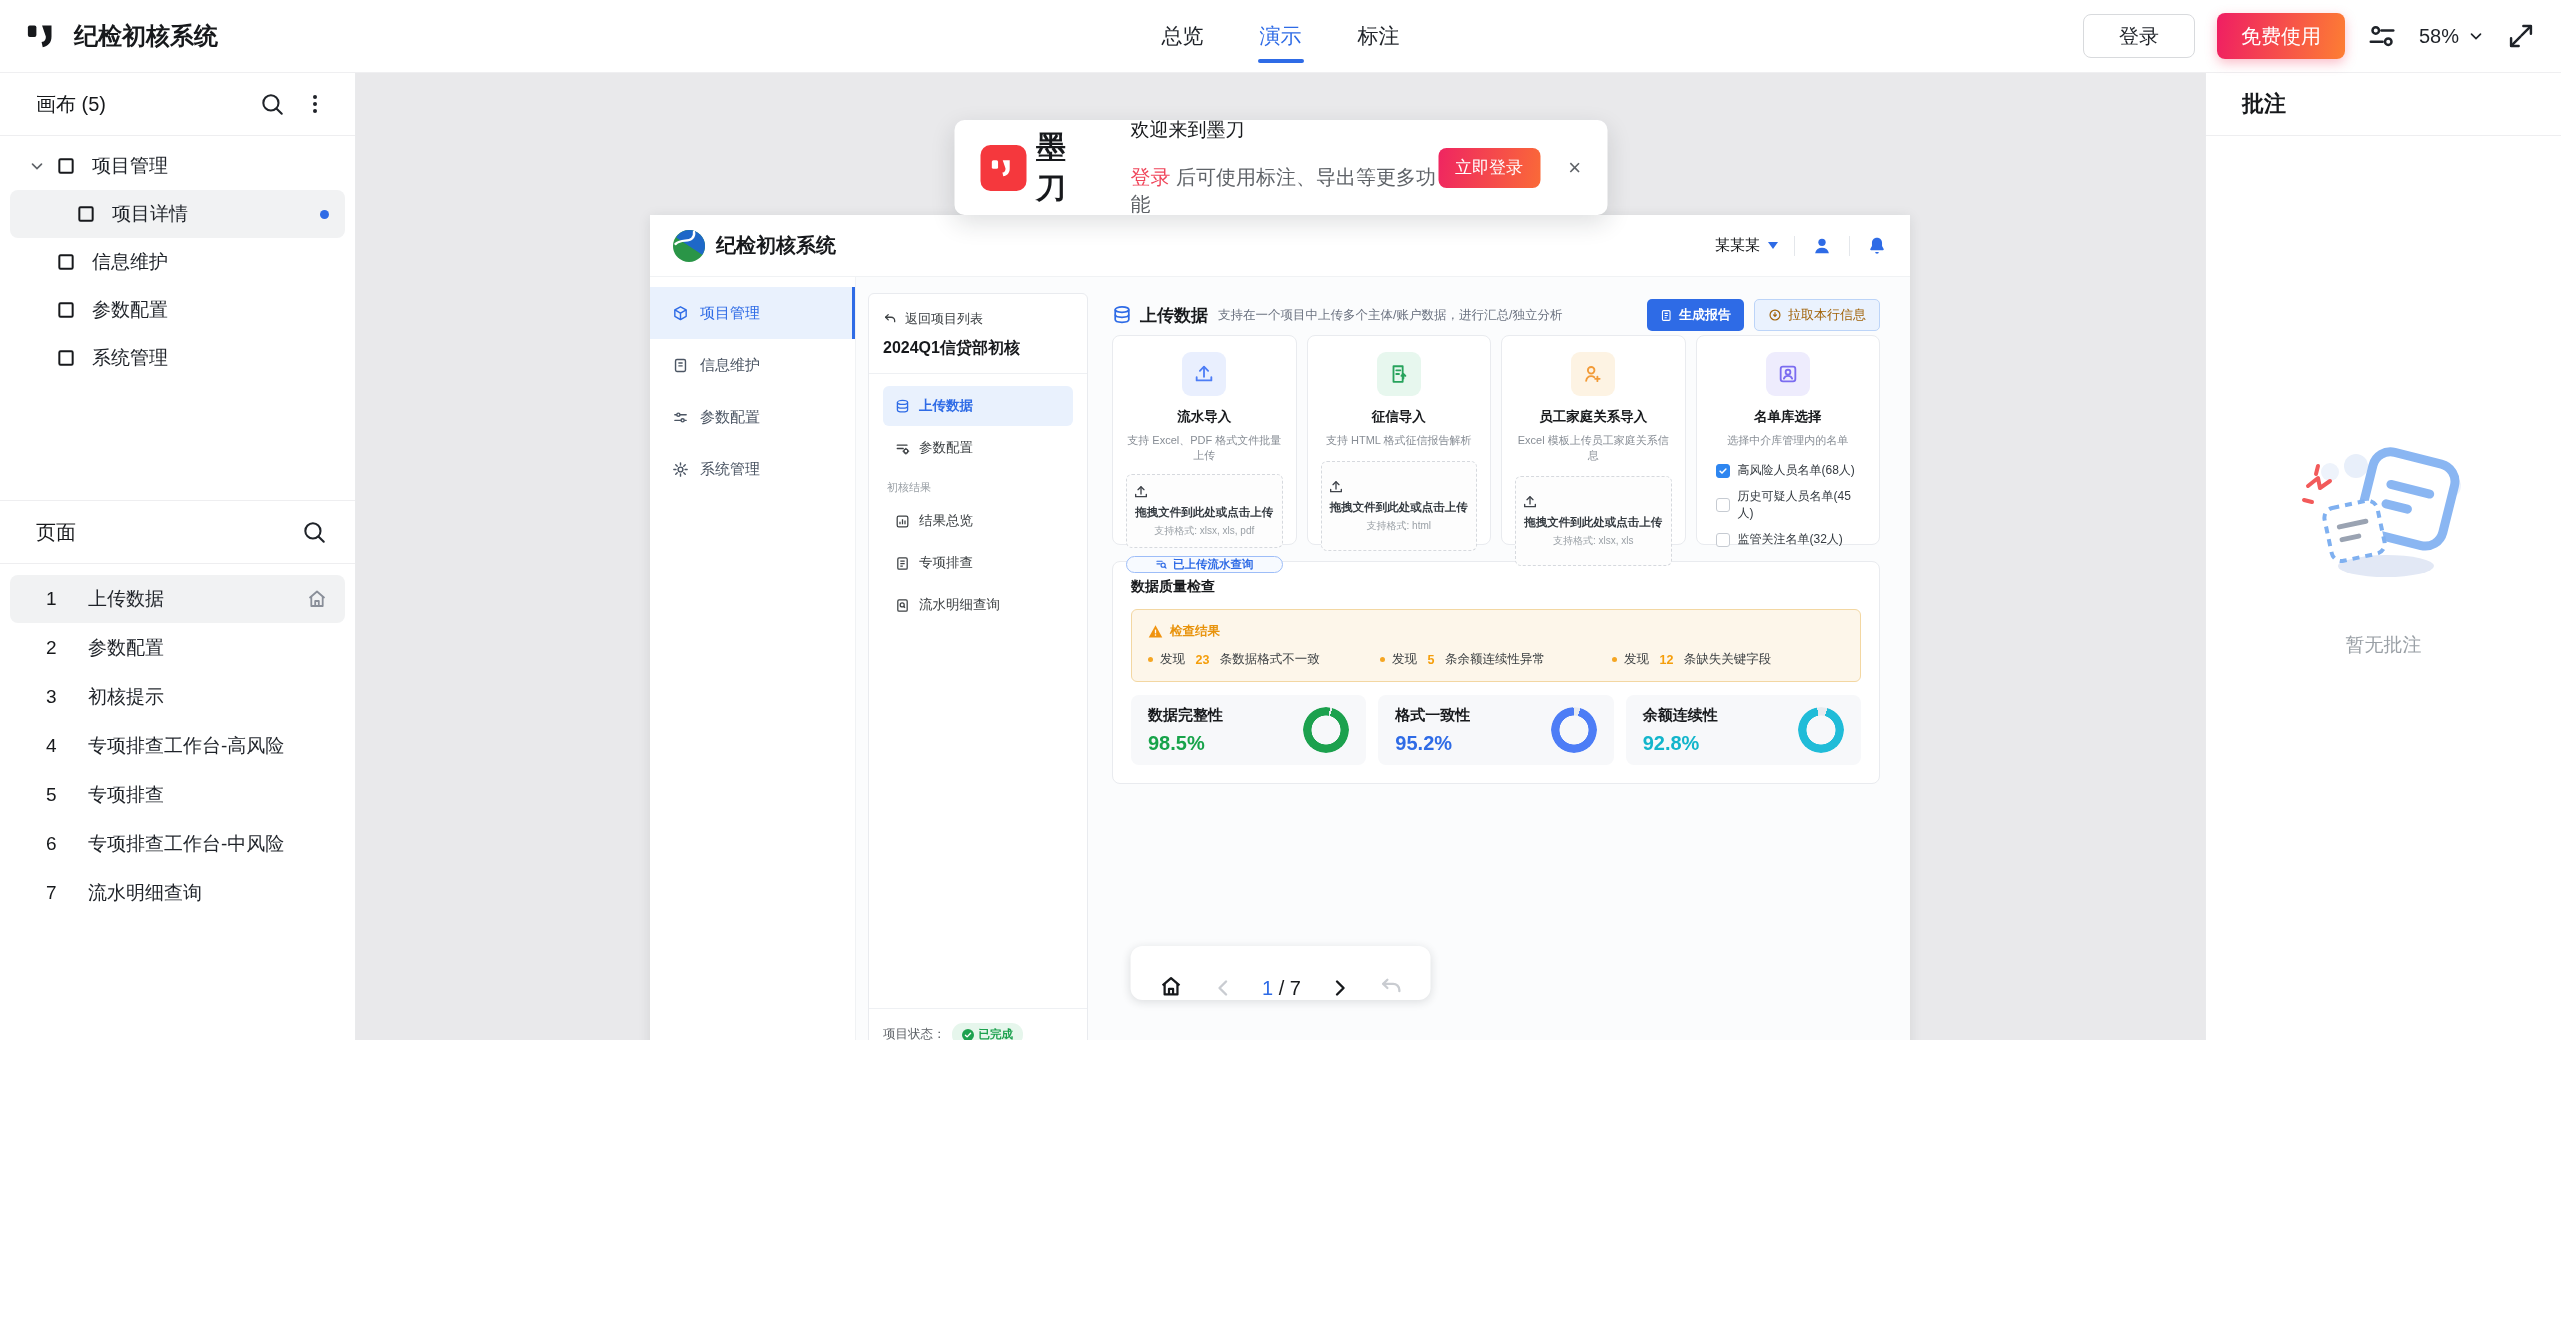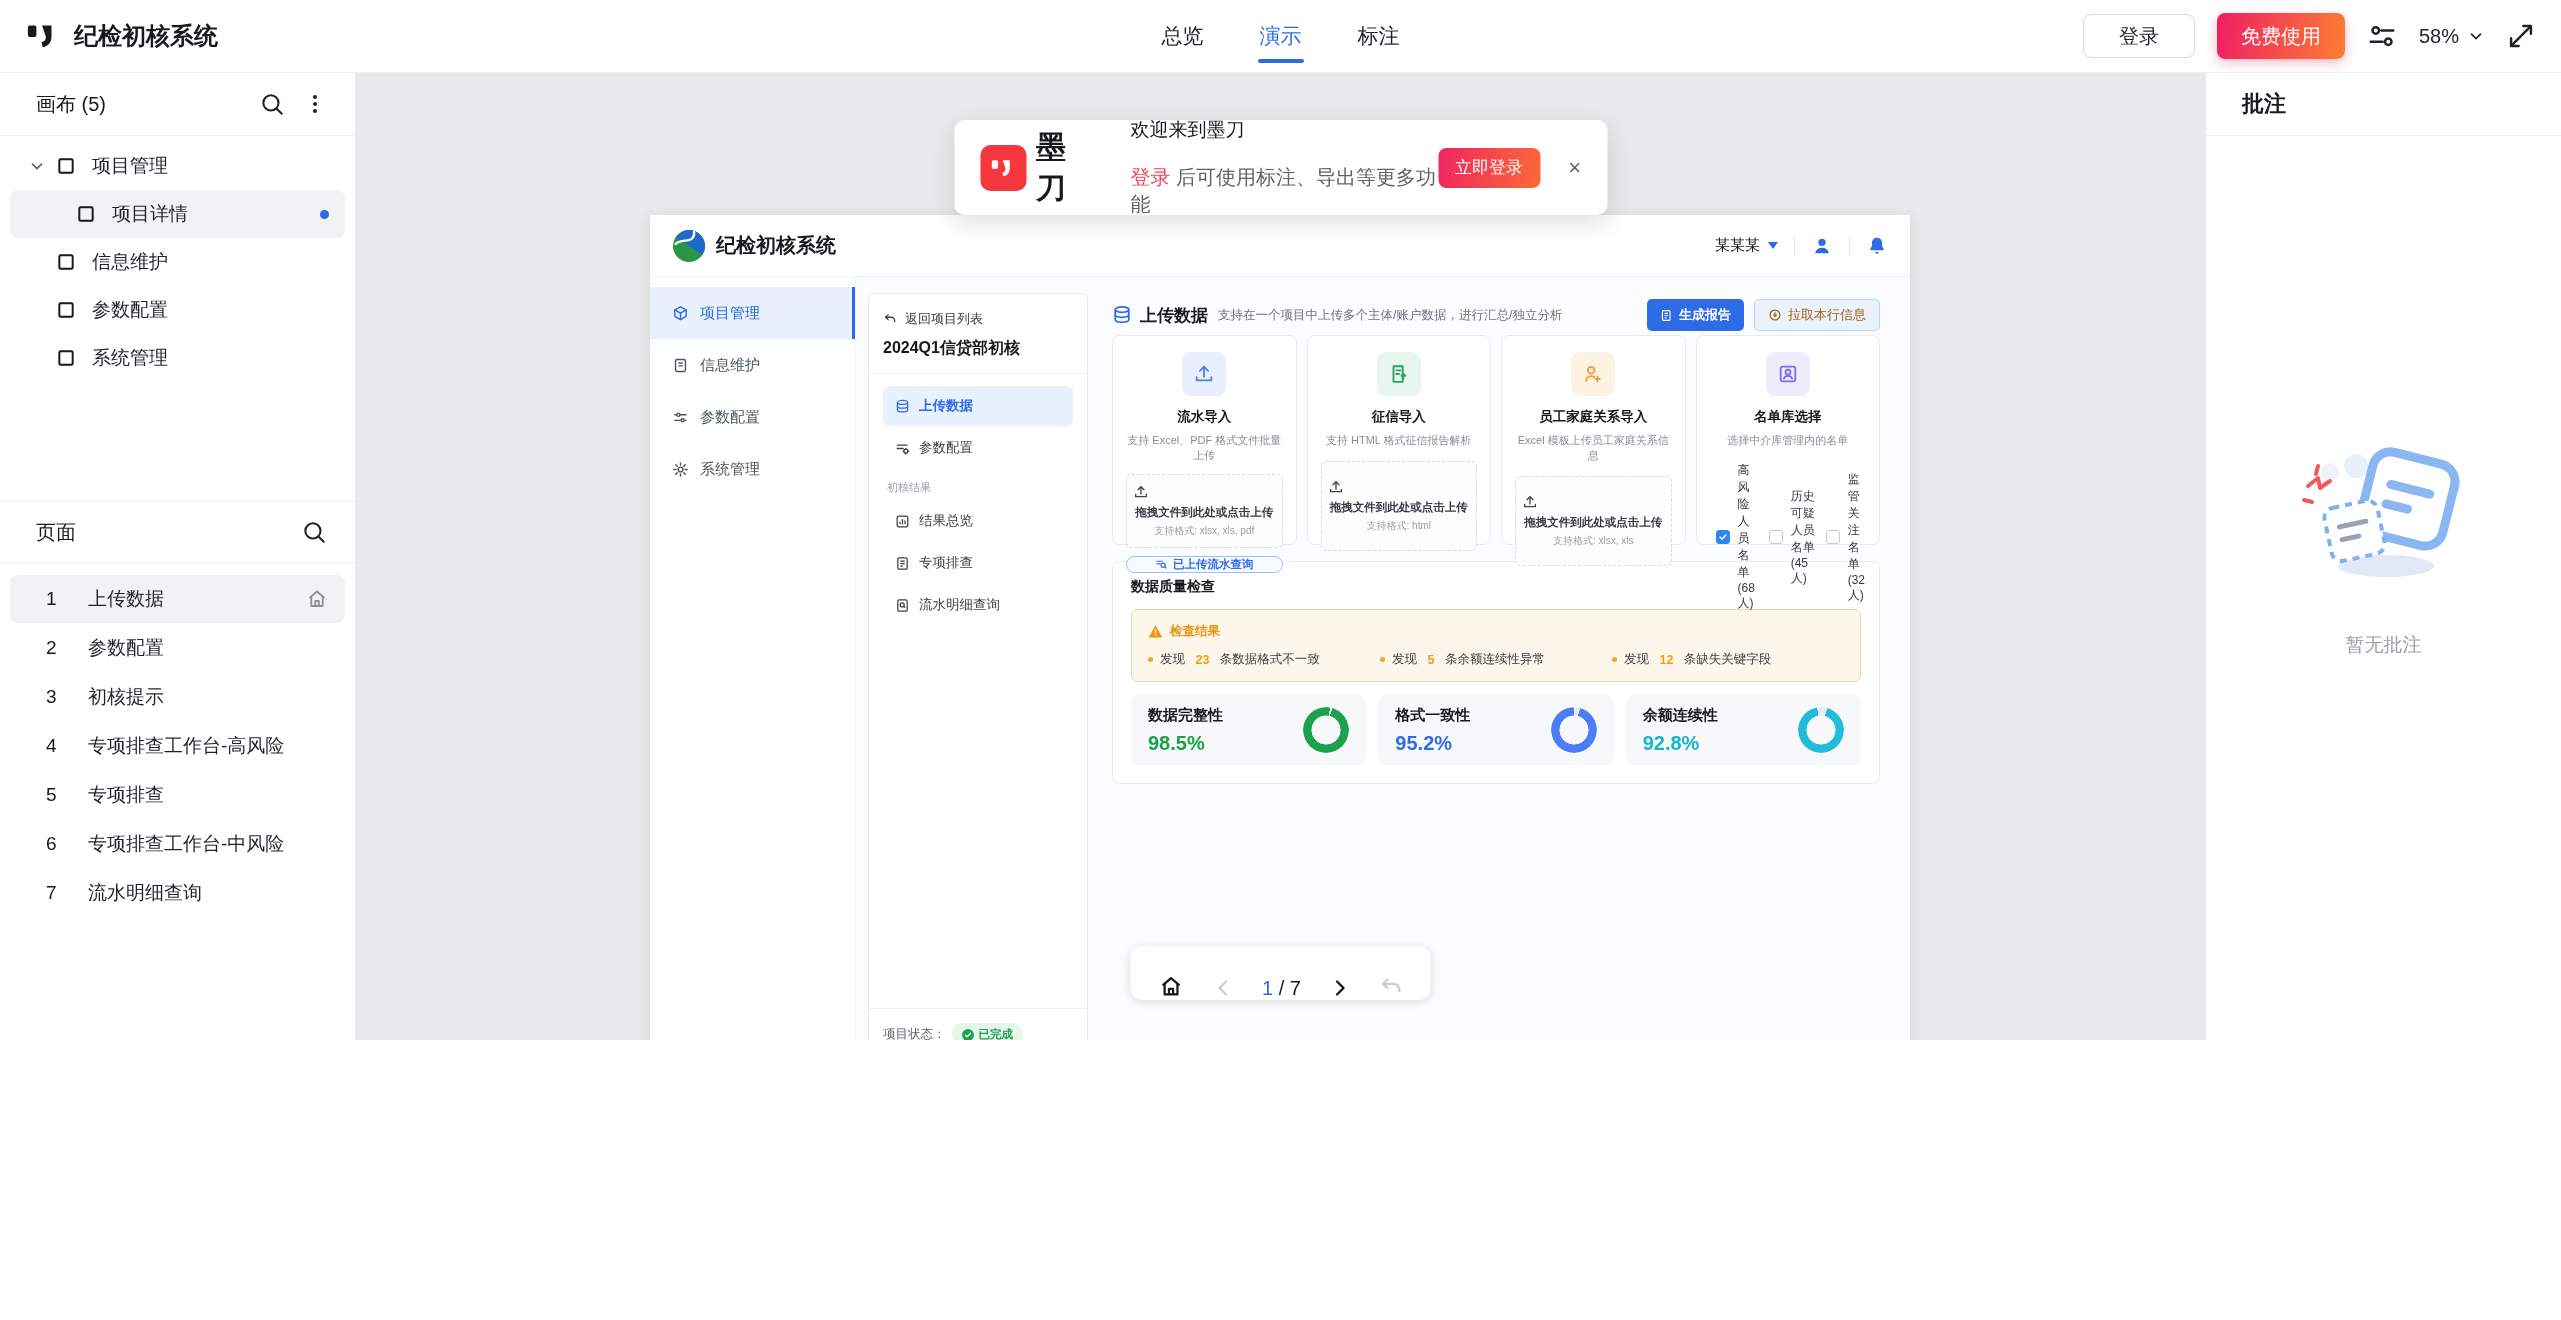--- a/index.html
+++ b/index.html
@@ -107,21 +107,21 @@
 .ic-orange{background:#fdf3e3;color:#f29b38}
 .ic-purple{background:#eeecfd;color:#7b6cf0}
 .m-card-title{font-size:13.5px;font-weight:700;margin-top:12px;color:#17191c}
 .m-card-desc{font-size:11px;color:#878d95;margin-top:7px}
 .m-drop{border:1px dashed #d6d9de;border-radius:6px;margin-top:11px;padding:9px 6px;background:#fdfdfd;color:#3f434a;cursor:pointer}
 .m-drop.tall{padding:17px 6px;margin-top:13px}
 .m-drop-glyph{margin:0 auto;width:16px}
 .m-drop-text{font-size:11.5px;font-weight:700;color:#343a40;margin-top:5px}
 .m-drop-fmt{font-size:10px;color:#9aa0a6;margin-top:4px}
 .m-query-btn{margin-top:8px;height:26px;border:1px solid #9dbdf8;border-radius:13px;background:#f7faff;color:#2e6be6;font-size:11.5px;font-weight:700;display:flex;align-items:center;justify-content:center;gap:5px;cursor:pointer}
-.m-opts{margin-top:14px;text-align:left;display:flex;flex-direction:row;gap:9px;padding-left:6px}
+.m-opts{margin-top:14px;text-align:left;display:flex;flex-direction:column;gap:9px;padding-left:6px}
 .m-opt{display:flex;align-items:center;gap:8px;font-size:12px;color:#343a40;cursor:pointer}
 .cb{width:14px;height:14px;border-radius:3px;border:1px solid #c6cbd2;background:#fff;flex:none;display:flex;align-items:center;justify-content:center;color:#fff}
 .cb.checked{background:#2e86f0;border-color:#2e86f0}
 
 .m-quality{margin-top:16px;background:#fff;border:1px solid #e9ebef;border-radius:8px;padding:16px 18px 18px}
 .m-q-title{font-size:14px;font-weight:700;color:#17191c}
 .m-warn{margin-top:13px;background:#fdf6ea;border:1px solid #f3d7a2;border-radius:6px;padding:13px 16px}
 .m-warn-head{display:flex;align-items:center;gap:7px;font-size:12.5px;font-weight:700;color:#e8930c}
 .m-findings{display:flex;margin-top:11px}
 .m-finding{flex:1;font-size:12.5px;color:#3c4043;display:flex;align-items:center;gap:7px;white-space:pre}

